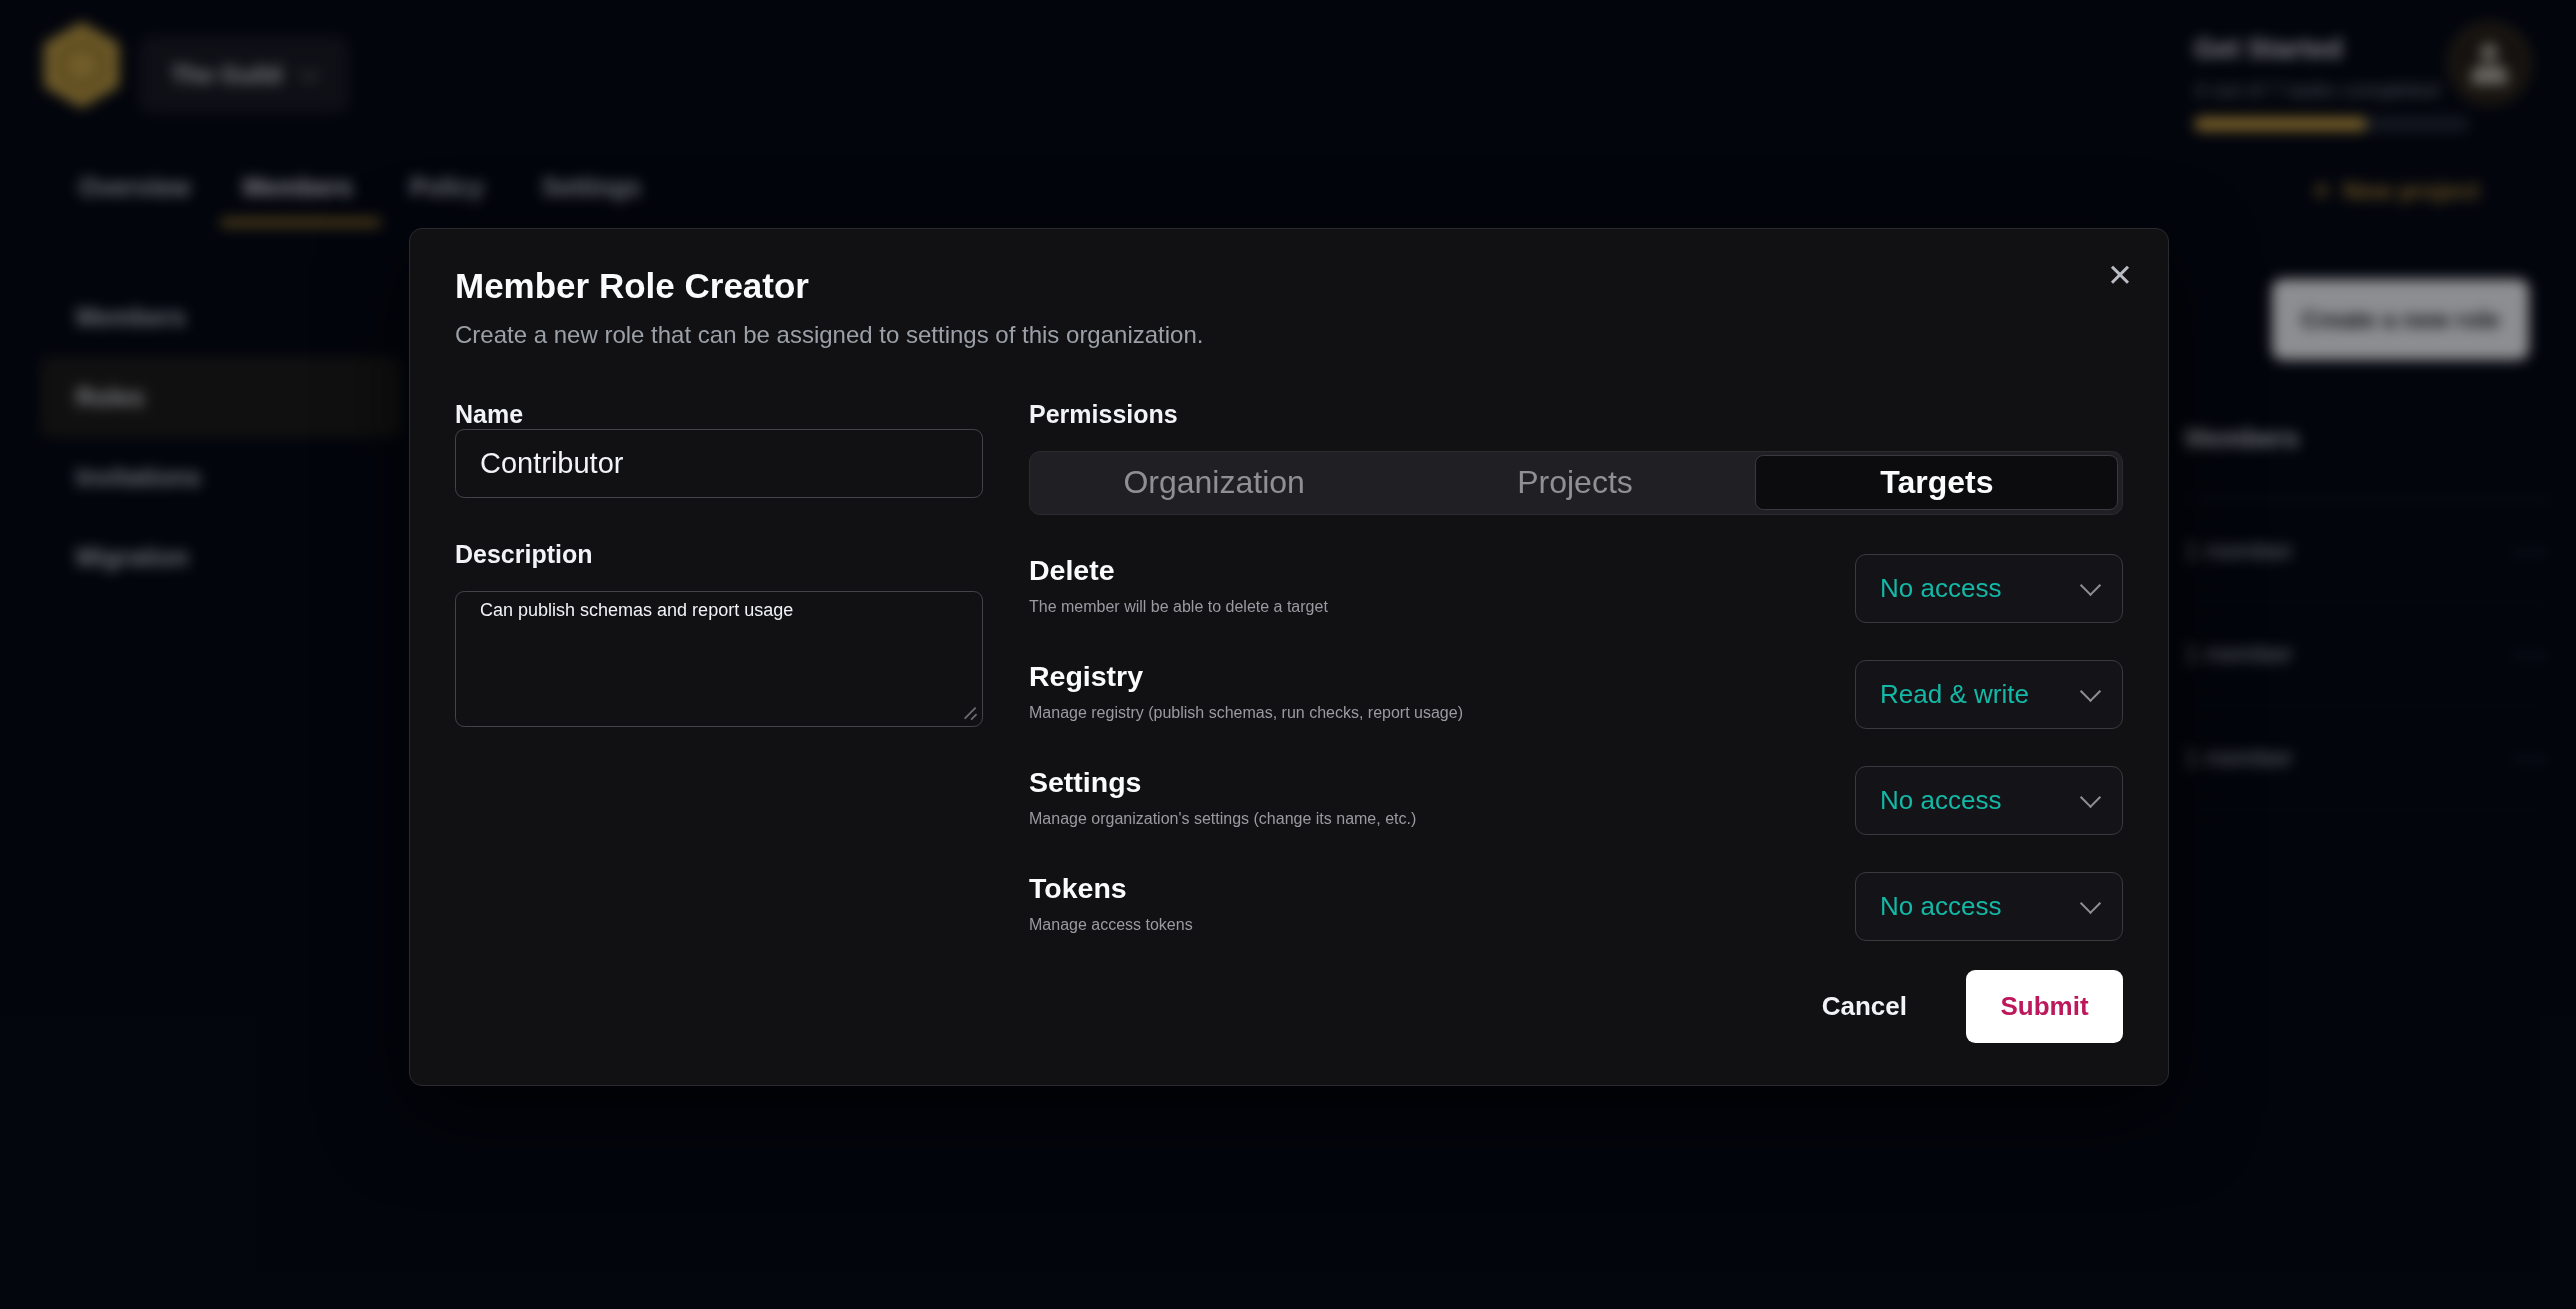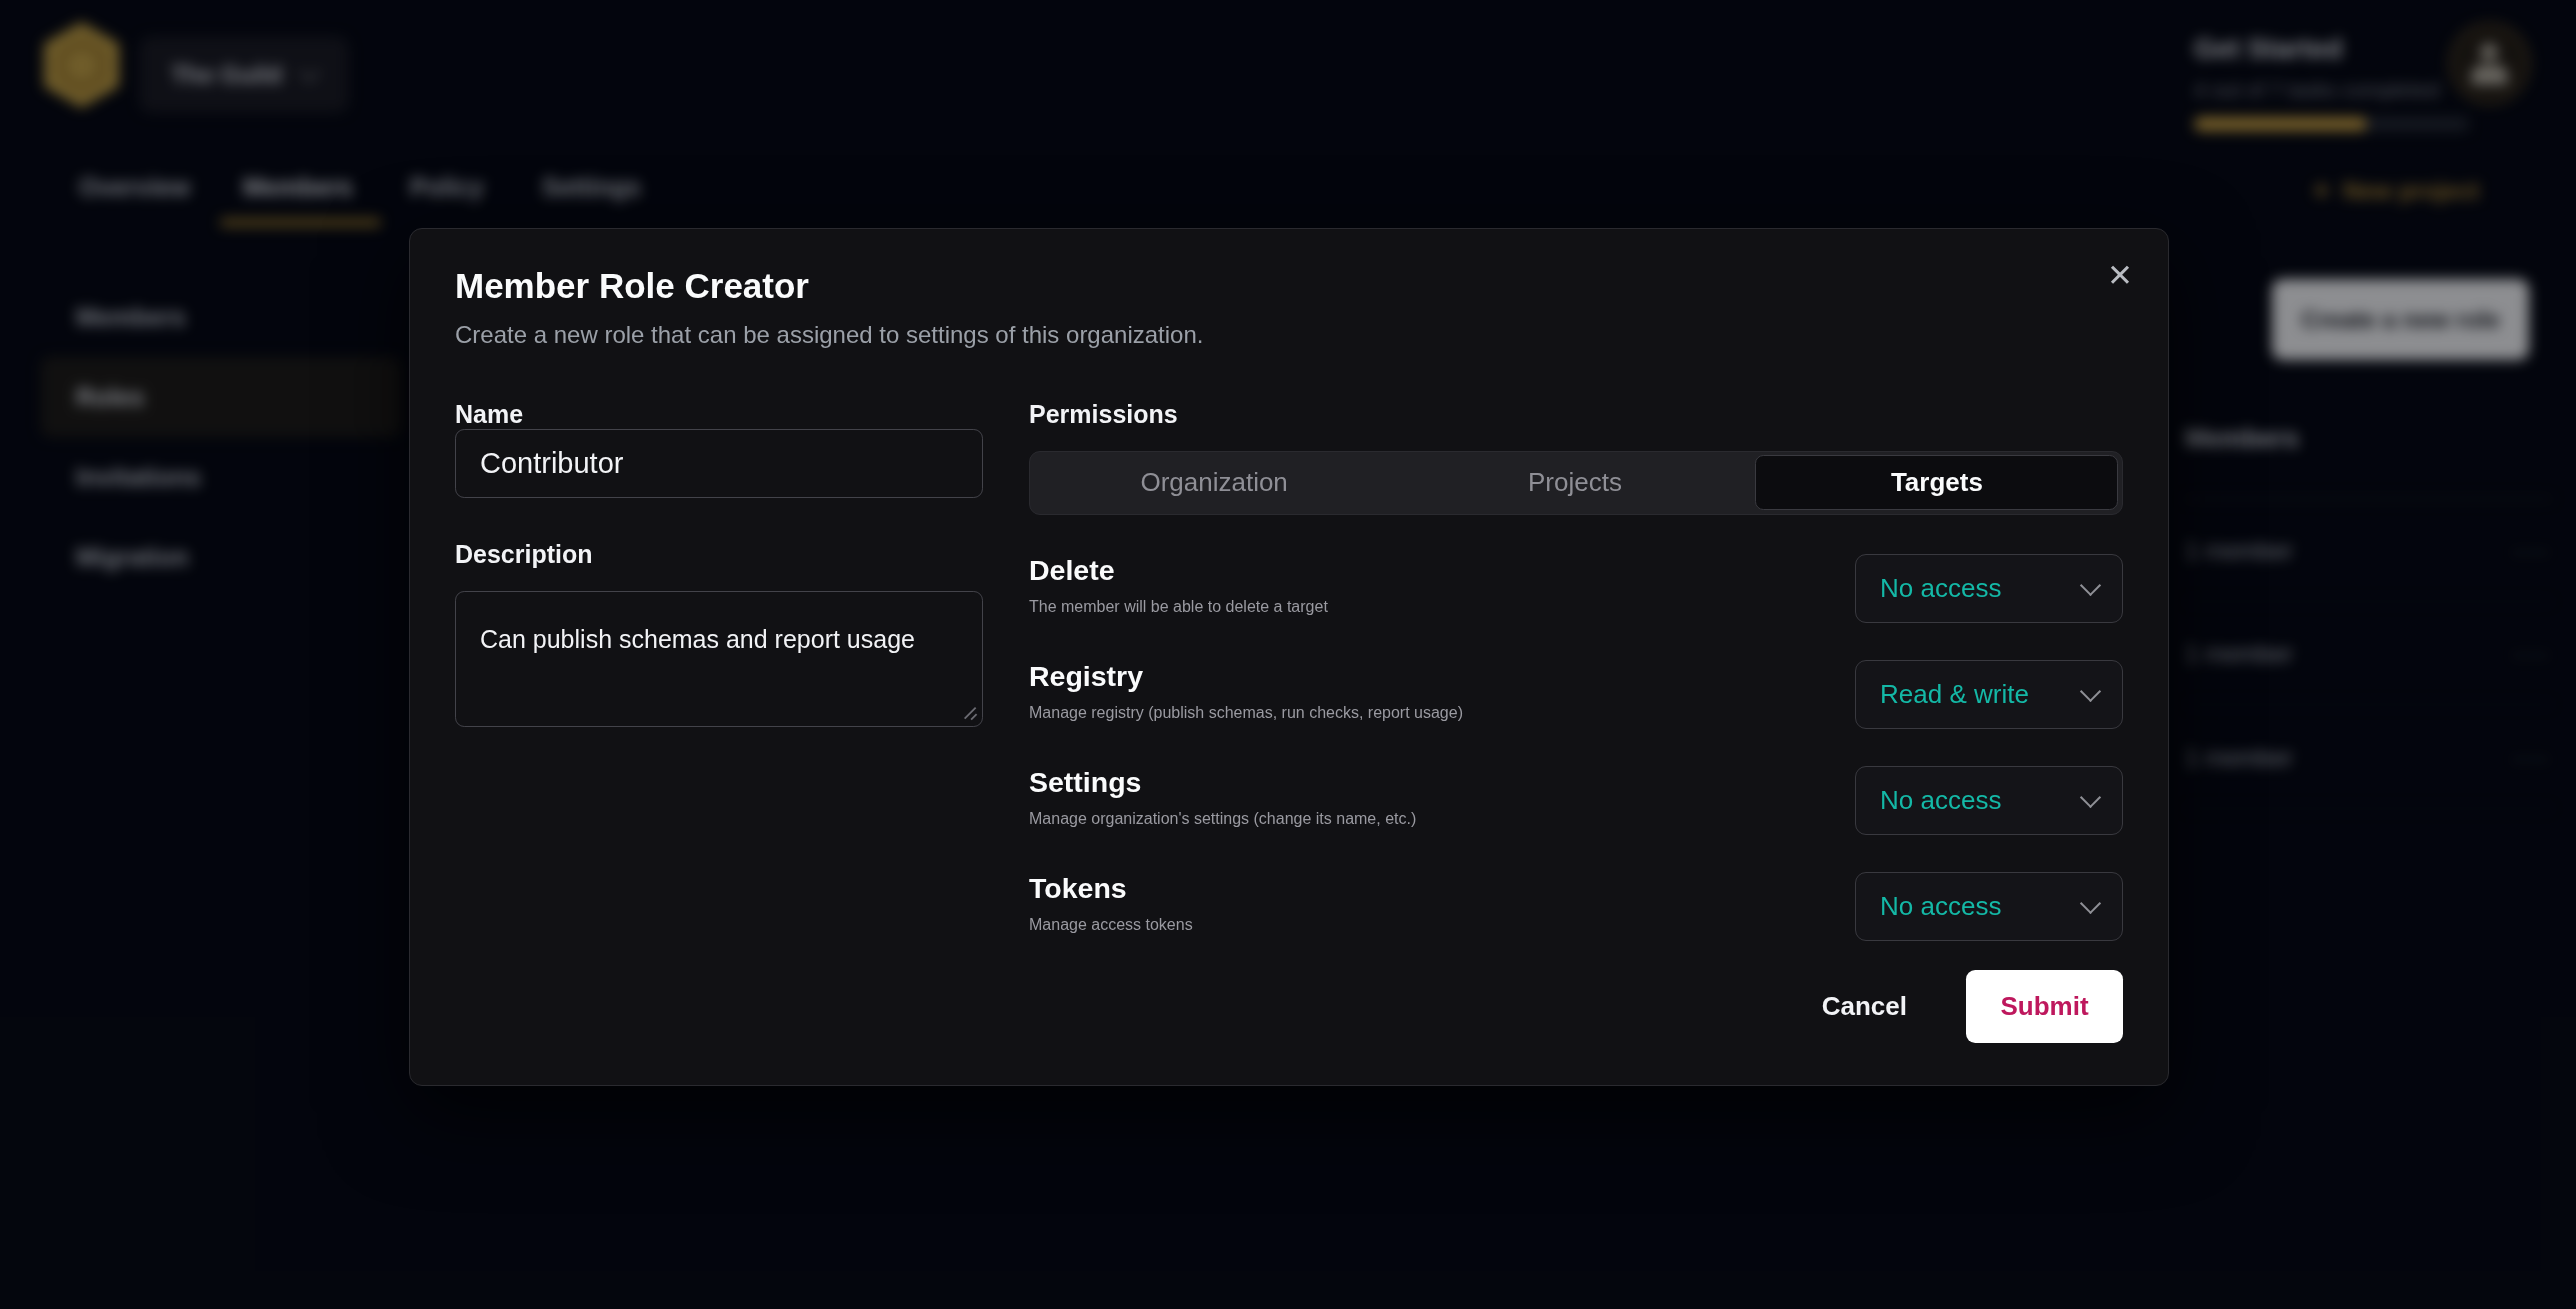--- a/index.html
+++ b/index.html
@@ -69,27 +69,27 @@
   .col-left{width:528px;flex:0 0 auto;}
   .col-right{flex:1;}
 
   .f-label{font-size:25px;font-weight:700;color:#f2f3f6;}
   .name-input{width:100%;height:69px;box-sizing:border-box;background:transparent;
         border:1.8px solid #43434a;border-radius:9.2px;color:#f2f3f6;font-size:29px;
         font-family:"Liberation Sans",sans-serif;padding:0 24px;outline:none;}
   .desc-label{margin-top:42px;}
   .desc-wrap{position:relative;margin-top:22px;}
   .desc-input{width:100%;height:136px;box-sizing:border-box;background:transparent;resize:none;
-        border:1.8px solid #43434a;border-radius:9.2px;color:#f2f3f6;font-size:25px;
-        font-family:"Liberation Sans",sans-serif;padding:33px 24px;outline:none;}
+        border:1.8px solid #43434a;border-radius:9.2px;color:#f2f3f6;font-size:18px;
+        font-family:"Liberation Sans",sans-serif;padding:8px 24px;outline:none;}
   .resize-grip{position:absolute;right:5.5px;bottom:9.2px;}
 
   .seg-track{margin-top:22px;height:64px;background:#202024;border:0.9px solid #2a2a2f;border-radius:11px;
         display:flex;padding:3.7px;box-sizing:border-box;}
-  .seg{flex:1;display:flex;align-items:center;justify-content:center;font-size:26px;
+  .seg{flex:1;display:flex;align-items:center;justify-content:center;font-size:32px;
         color:#8f8f96;border-radius:8.3px;}
   .seg.active{background:#0c0c0f;border:0.9px solid #3a3a40;color:#fafbfc;font-weight:700;}
 
   .perm-row{display:flex;justify-content:space-between;align-items:flex-start;margin-top:37px;}
   .perm-row.first{margin-top:39px;}
   .perm-name{font-size:28.5px;font-weight:700;color:#fafbfc;}
   .perm-desc{margin-top:11px;font-size:16px;color:#9a9aa1;}
   .select{width:268px;height:69px;box-sizing:border-box;background:#141418;border:1.8px solid #39393f;
         border-radius:11px;display:flex;align-items:center;justify-content:space-between;
         padding:0 24px;cursor:pointer;flex:0 0 auto;}

